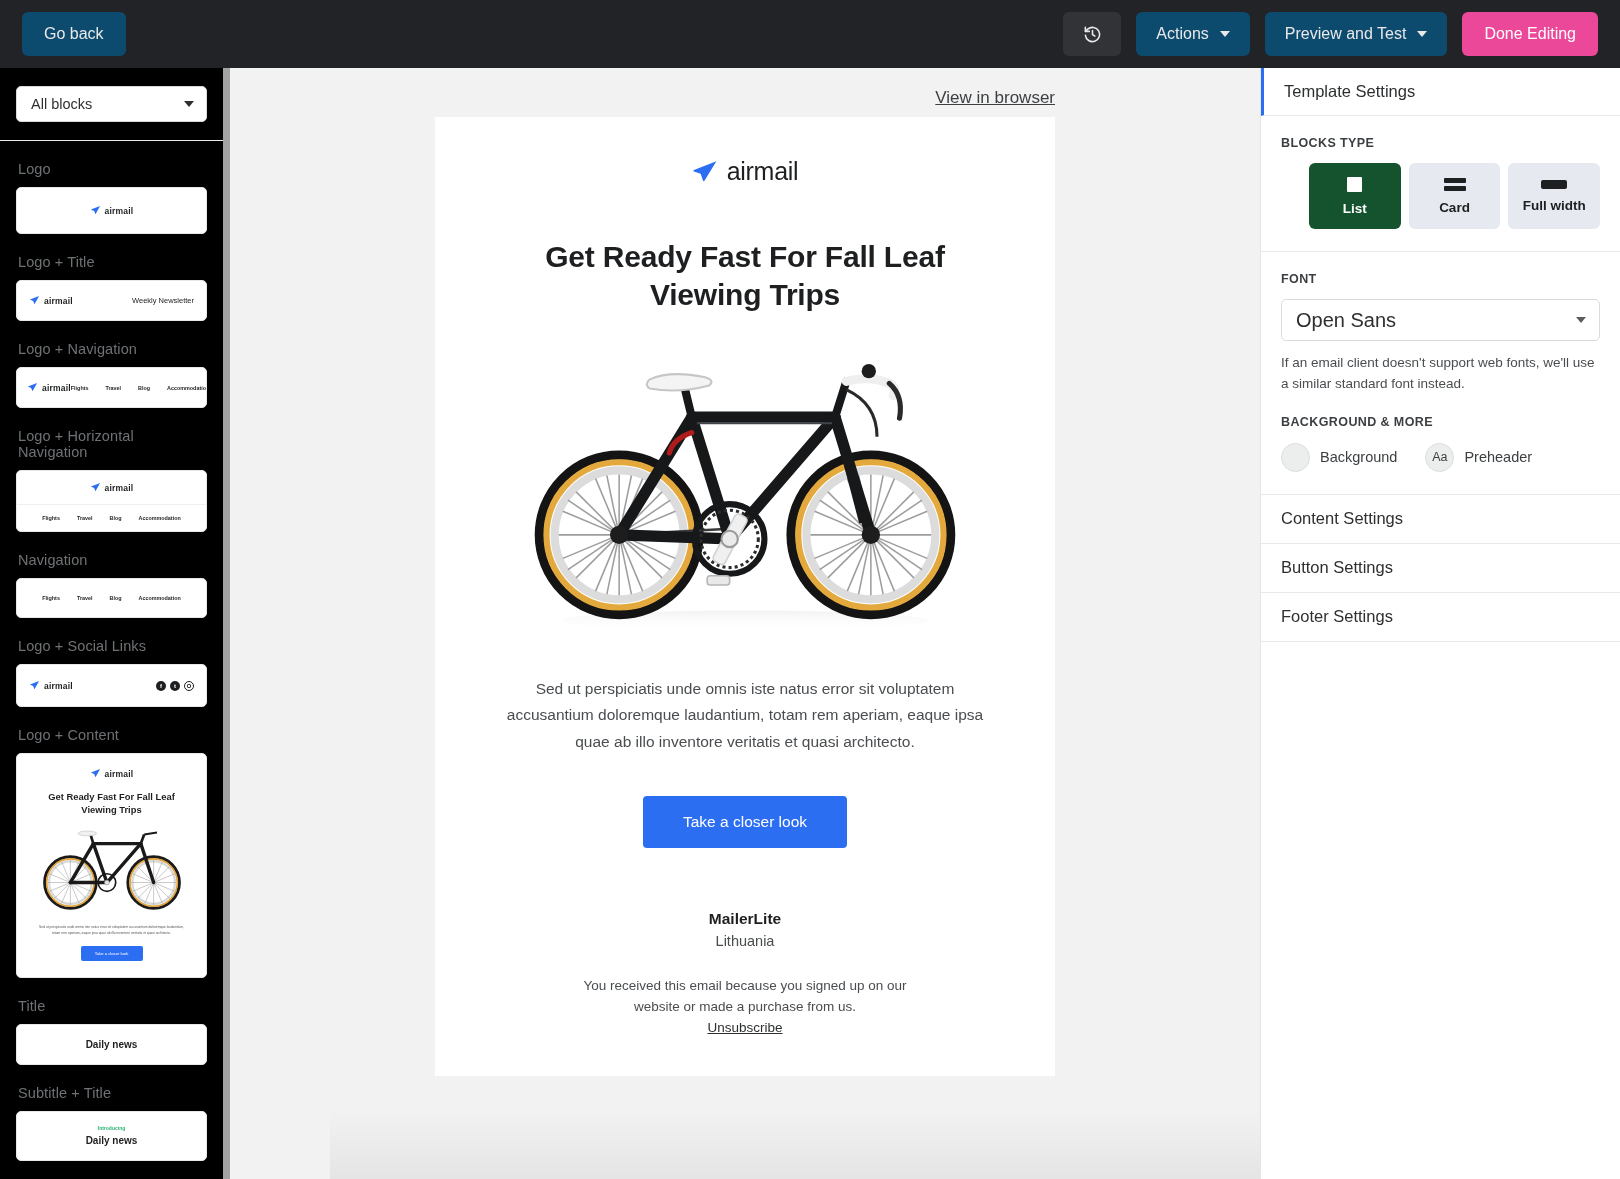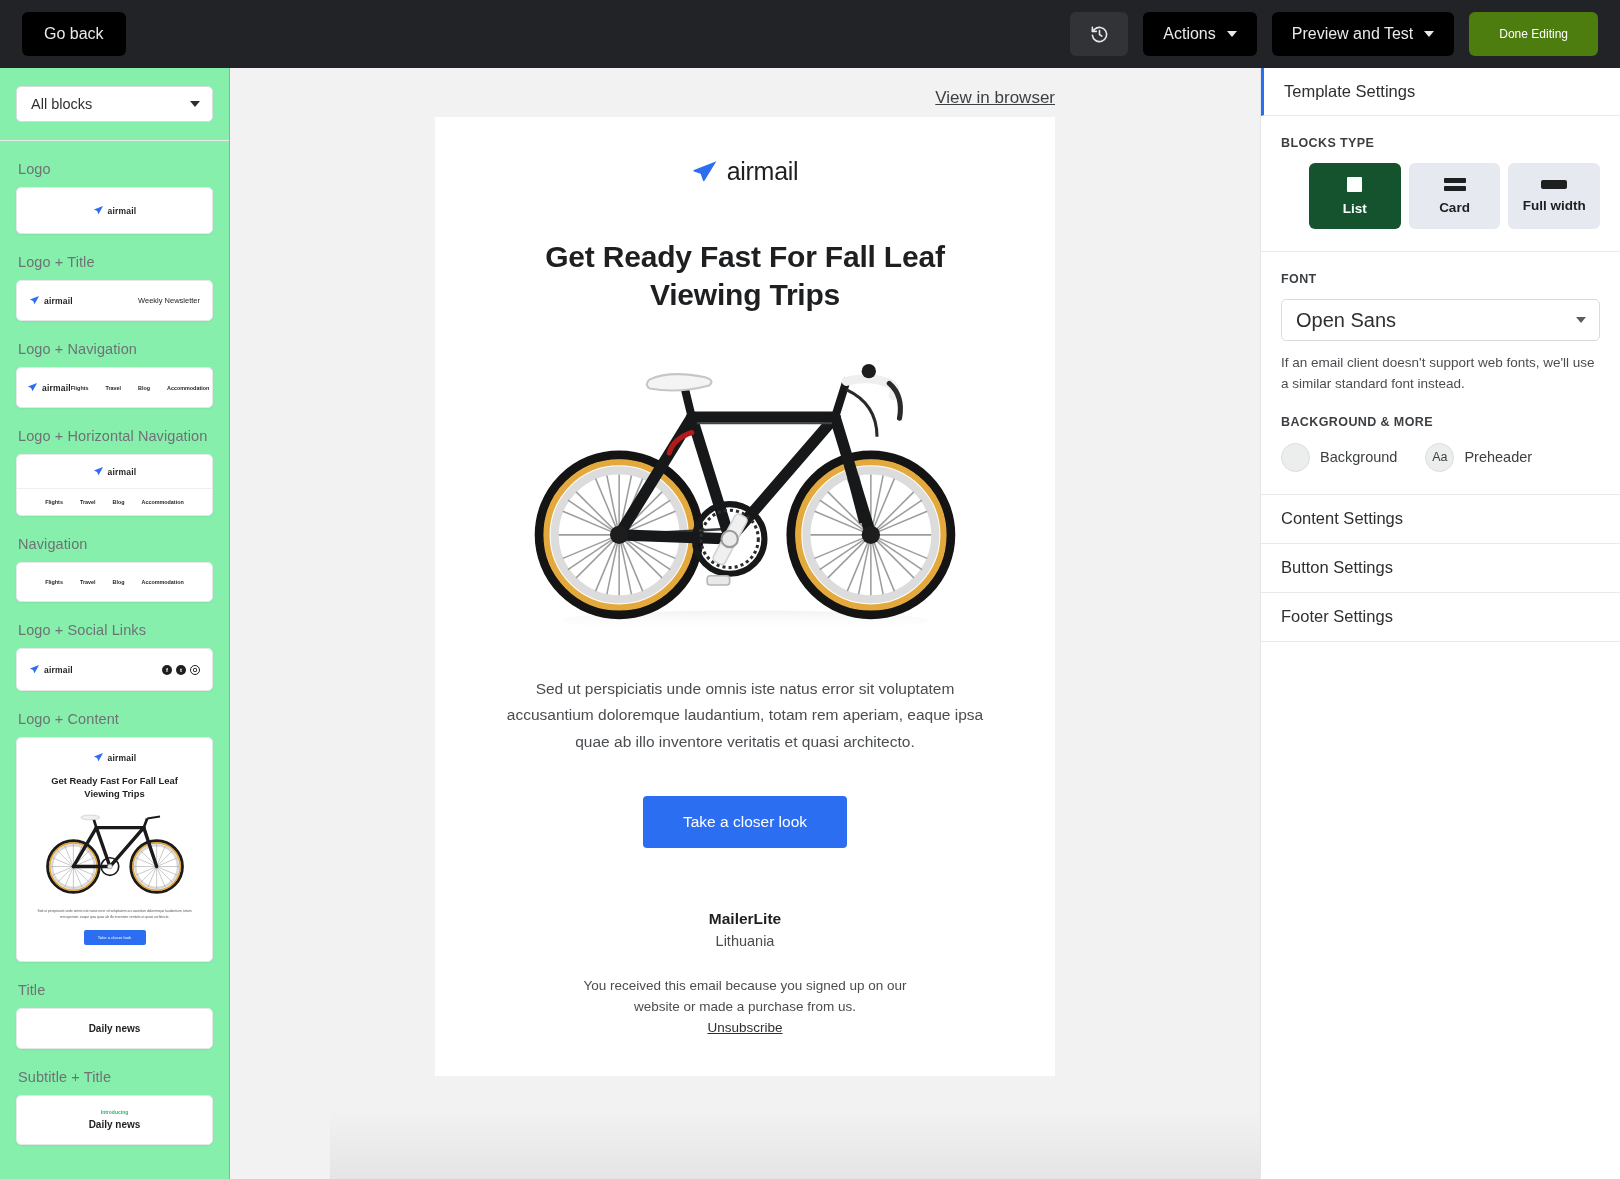--- a/index.html
+++ b/index.html
@@ -9,49 +9,49 @@
     background: #f2f2f2; overflow: hidden;
   }
 
   
   .topbar {
     height: 68px; background: #222326;
     display: flex; align-items: center; justify-content: space-between;
     padding: 0 22px; position: relative; z-index: 40;
   }
   .tb-btn {
-    background: #000000; color: #e9e9ea; border: none;
+    background: #0c4a6e; color: #e9e9ea; border: none;
     border-radius: 6px; font-size: 16px;
     font-family: "Liberation Sans", sans-serif;
     padding: 0 20px; height: 44px; cursor: pointer;
     display: flex; align-items: center; gap: 9px; white-space: nowrap;
   }
   .tb-btn.goback { padding: 0 22px; font-size: 16px; }
   .tb-right { display: flex; align-items: center; gap: 15px; }
   .tb-icon-btn {
     width: 58px; height: 44px; background: #323336;
     border: none; border-radius: 6px; cursor: pointer;
     display: flex; align-items: center; justify-content: center;
   }
   .caret {
     width: 0; height: 0; border-left: 5px solid transparent;
     border-right: 5px solid transparent; border-top: 6px solid currentColor;
     display: inline-block; margin-left: 2px;
   }
   .tb-btn.done {
-    background: #4d7c0f; color: #fff; font-size: 12px; padding: 0 30px;
+    background: #ec4899; color: #fff; font-size: 16px; padding: 0 22px;
   }
 
   
   .app { display: flex; height: 1111px; position: relative; }
 
   
   .sidebar {
-    width: 230px; background: #86efac; flex: 0 0 230px;
-    border-right: 1px solid #a3a3a3;
+    width: 230px; background: #000000; flex: 0 0 230px;
+    border-right: 7px solid #a3a3a3;
     display: flex; flex-direction: column; overflow: hidden;
   }
   .sb-filter-wrap { padding: 18px 16px 18px 16px; border-bottom: 1px solid #e8eaec; }
   .sb-select {
     width: 100%; height: 36px; border: 1px solid #d9dcdf; border-radius: 5px;
     background: #fff; display: flex; align-items: center; justify-content: space-between;
     padding: 0 12px 0 14px; font-size: 14.5px; color: #2d2f31; cursor: pointer;
   }
   .sb-list { flex: 1; overflow: hidden; padding: 0 0 10px 0; }
   .sb-group { padding: 0 16px; }

